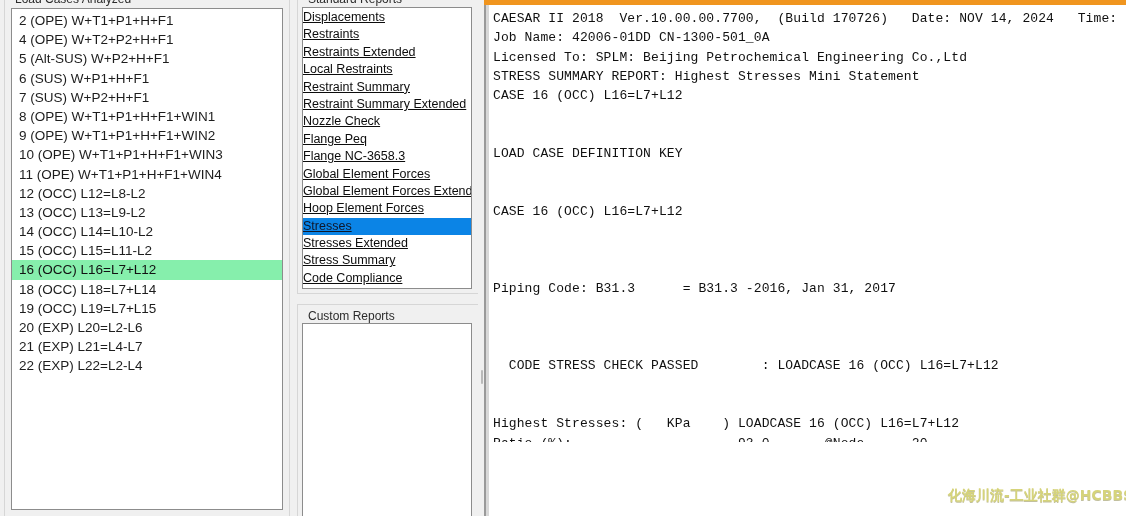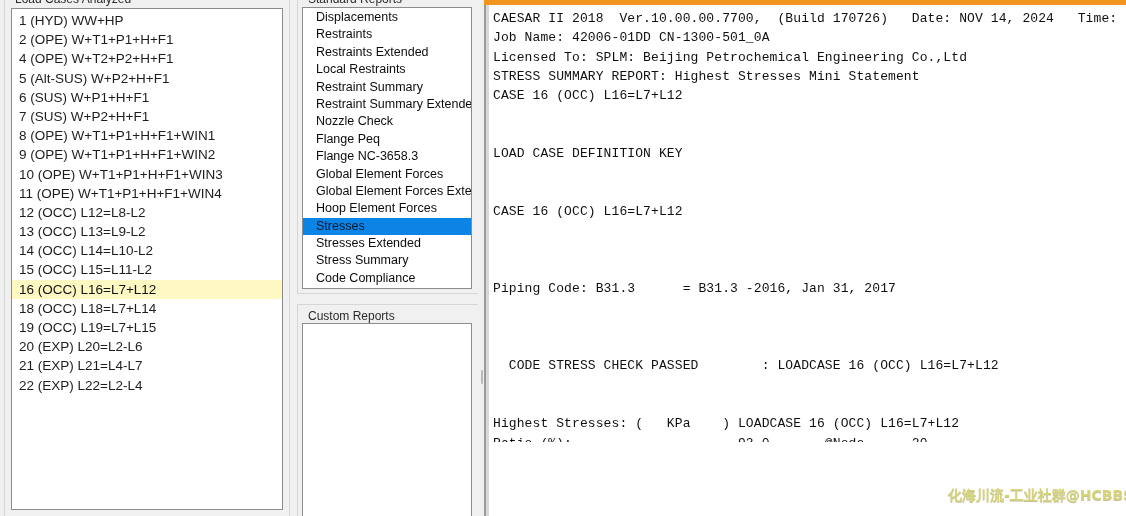--- a/index.html
+++ b/index.html
@@ -28,21 +28,21 @@
   .li{
     font-size:13.5px;color:#1d1d1d;line-height:19.2px;height:19.2px;
     padding-left:7px;white-space:nowrap;
     font-family:"Liberation Sans", sans-serif;
   }
   .li.sel{background:#a9b2cc;color:#111;}
 
   
   .mi{
     font-size:12.5px;color:#0c0c0c;line-height:17.4px;height:17.4px;
-    padding-left:13px;white-space:nowrap;
+    padding-left:0;white-space:nowrap;text-decoration:underline;
   }
   .mi.sel{background:#0b84e6;color:#0f172a;}
 
   
   .report-wrap{
     position:absolute;left:484px;top:0;width:642px;height:516px;
     background:#ffffff;
   }
   .report-topbar{
     position:absolute;left:0;top:0;width:642px;height:5px;
@@ -84,35 +84,34 @@
 <body>
 
 <div class="app">
 
   <div class="gb" style="left:4px;top:-4px;width:284px;height:520px;">
   </div>
   <div class="gb-caption" style="left:12px;top:-7px;">Load Cases Analyzed</div>
 
   <div class="listbox" style="left:11px;top:8px;width:270px;height:500px;">
     <div class="lb-inner" id="left-list">
-        <div class="li">1 (HYD) WW+HP</div>
         <div class="li">2 (OPE) W+T1+P1+H+F1</div>
         <div class="li">4 (OPE) W+T2+P2+H+F1</div>
         <div class="li">5 (Alt-SUS) W+P2+H+F1</div>
         <div class="li">6 (SUS) W+P1+H+F1</div>
         <div class="li">7 (SUS) W+P2+H+F1</div>
         <div class="li">8 (OPE) W+T1+P1+H+F1+WIN1</div>
         <div class="li">9 (OPE) W+T1+P1+H+F1+WIN2</div>
         <div class="li">10 (OPE) W+T1+P1+H+F1+WIN3</div>
         <div class="li">11 (OPE) W+T1+P1+H+F1+WIN4</div>
         <div class="li">12 (OCC) L12=L8-L2</div>
         <div class="li">13 (OCC) L13=L9-L2</div>
         <div class="li">14 (OCC) L14=L10-L2</div>
         <div class="li">15 (OCC) L15=L11-L2</div>
-        <div class="li sel" style="background: #fef9c3;">16 (OCC) L16=L7+L12</div>
+        <div class="li sel" style="background: #86efac;">16 (OCC) L16=L7+L12</div>
         <div class="li">18 (OCC) L18=L7+L14</div>
         <div class="li">19 (OCC) L19=L7+L15</div>
         <div class="li">20 (EXP) L20=L2-L6</div>
         <div class="li">21 (EXP) L21=L4-L7</div>
         <div class="li">22 (EXP) L22=L2-L4</div>
       </div>
   </div>
 
   <div class="gb" style="left:297px;top:-4px;width:180px;height:296px;">
   </div>

